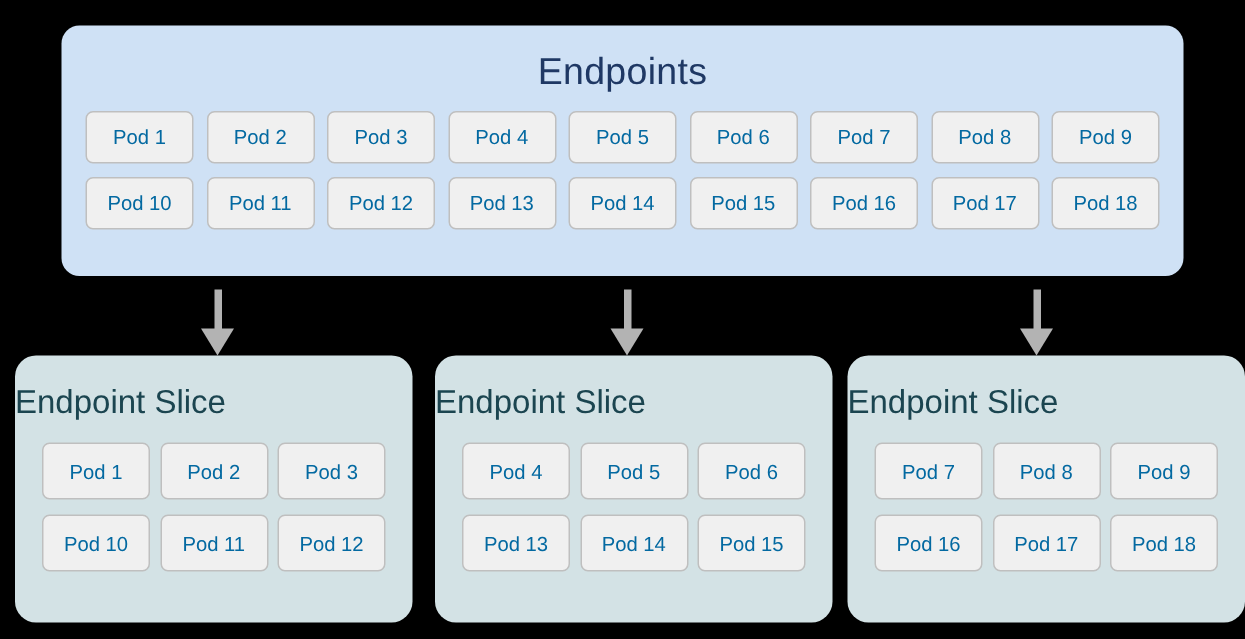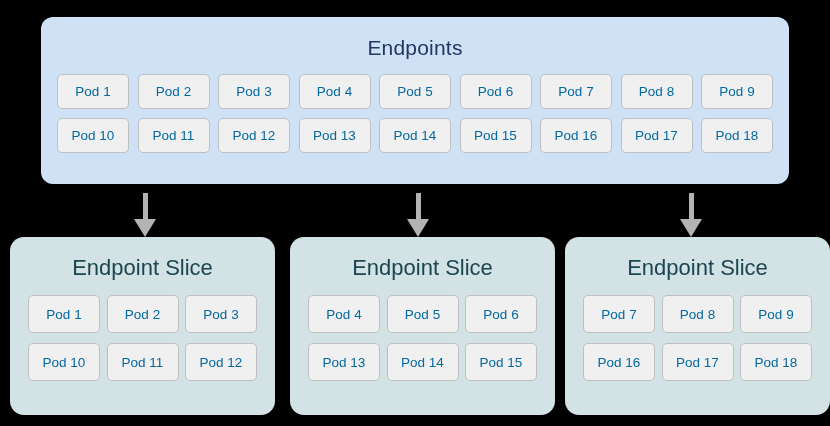--- a/index.html
+++ b/index.html
@@ -29,21 +29,21 @@
     top: 17px;
     width: 748px;
     height: 167px;
     background: #cfe1f5;
     border-radius: 12px;
     box-sizing: border-box;
   }
   .endpoints-title {
     text-align: center;
     color: #1f3864;
-    font-size: 21px;
+    font-size: 25px;
     letter-spacing: 0.2px;
     line-height: 30px;
     padding-top: 16px;
     font-weight: 400;
   }
   .ep-rows {
     padding: 11px 16px 0 16px;
   }
   .ep-row {
     display: flex;
@@ -105,21 +105,20 @@
     height: 178px;
     background: #d3e2e5;
     border-radius: 14px;
     box-sizing: border-box;
   }
   #slice-1 { left: 10px; }
   #slice-2 { left: 290px; }
   #slice-3 { left: 565px; }
 
   .slice-title {
-    text-align: center;
     color: #1b4550;
     font-size: 22px;
     line-height: 26px;
     padding-top: 18px;
     font-weight: 400;
   }
   .slice-rows {
     padding: 14px 18px 0 18px;
   }
   .slice-row {

